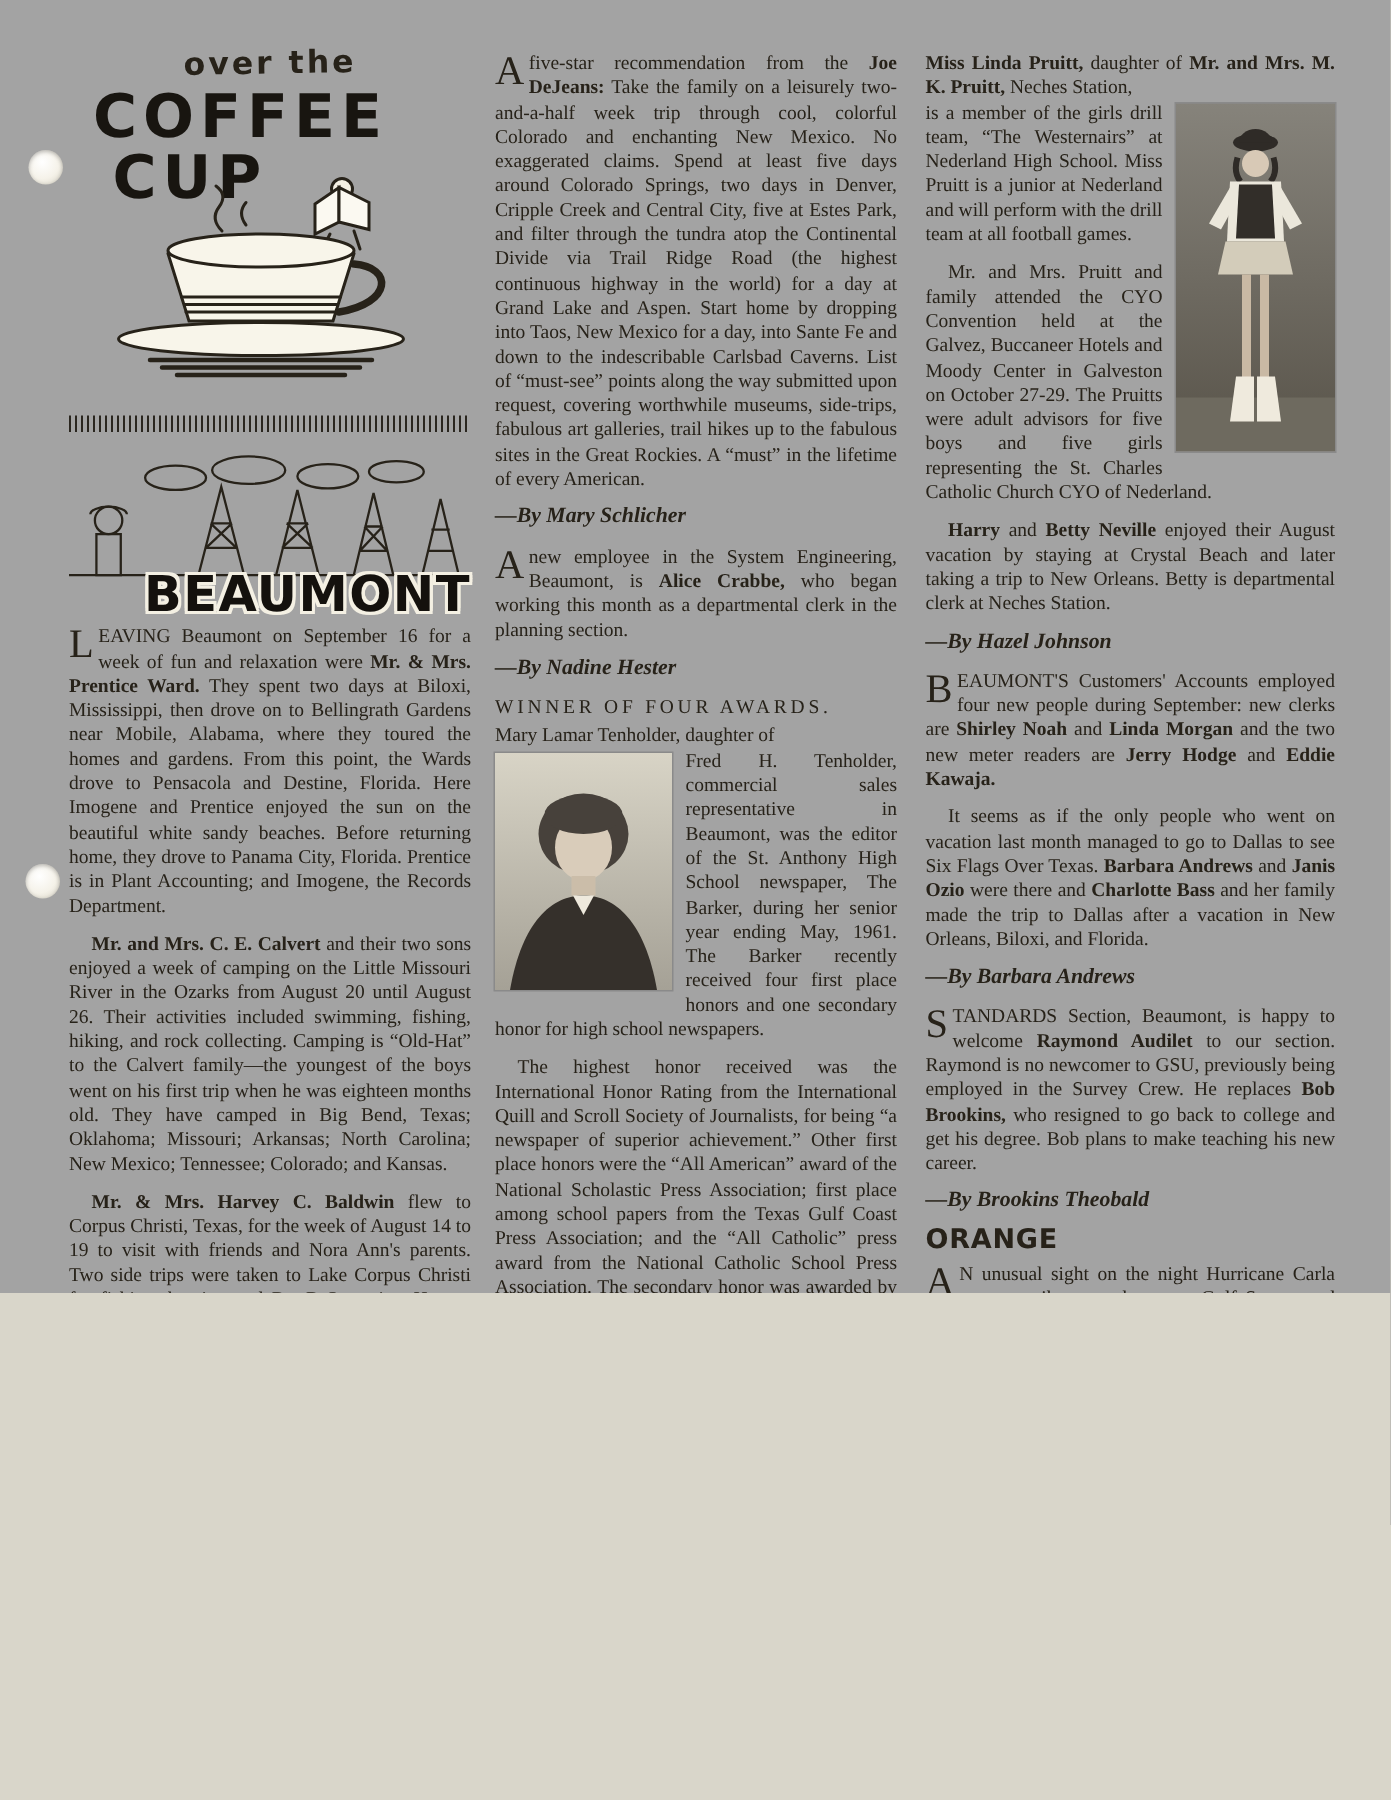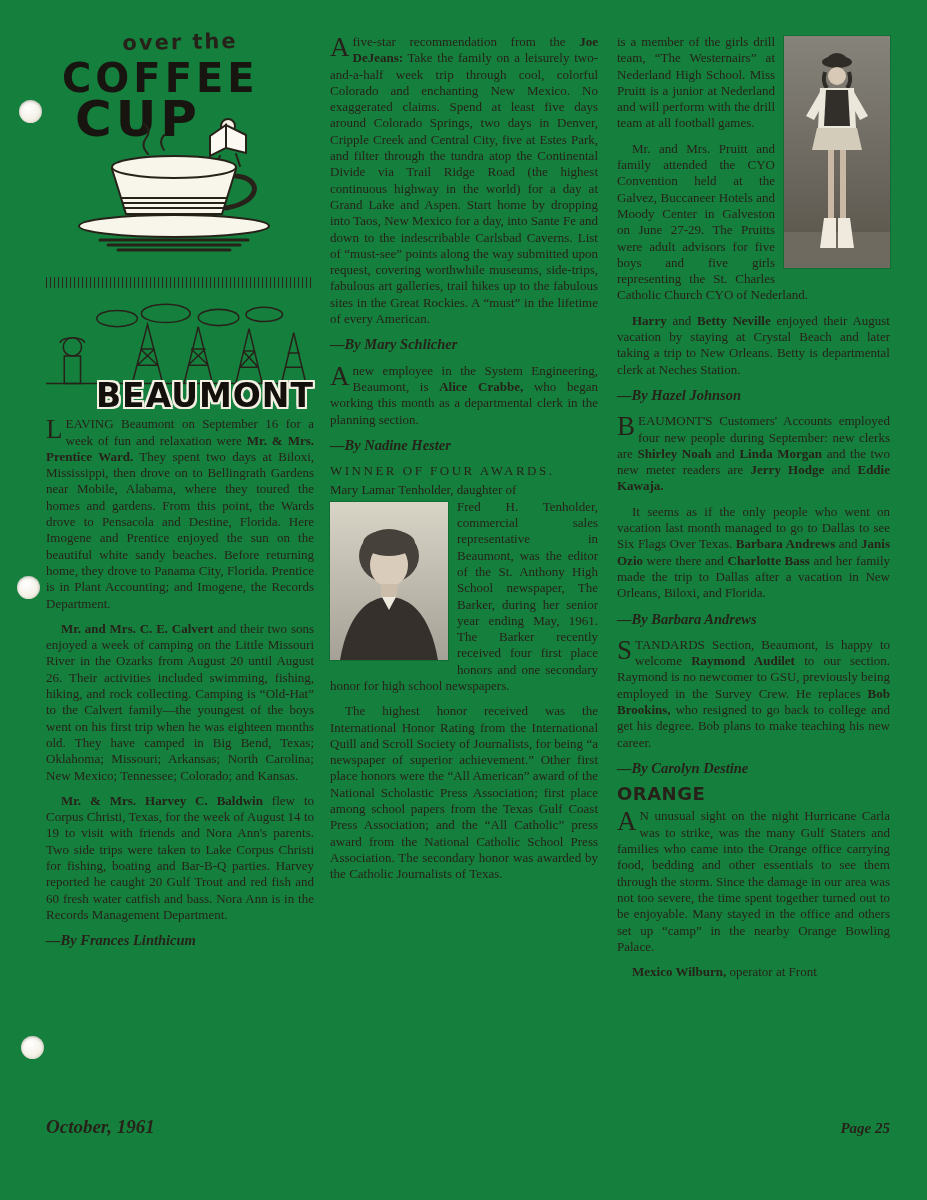--- a/index.html
+++ b/index.html
@@ -1,17 +1,17 @@
 <!DOCTYPE html>
 <html><head>
 <meta charset="utf-8">
 <style>
   html,body{margin:0;padding:0;}
   body{width:927px;height:1200px;background:#d9d6ca;}
-  .page{position:relative;width:927px;height:1200px;background:#15803d;color:#272219;
+  .page{position:relative;width:927px;height:862px;background:#a3a3a3;color:#272219;
         font-family:"Liberation Serif",serif;overflow:hidden;}
 
   
   .hole{position:absolute;width:23px;height:23px;border-radius:50%;
         background:radial-gradient(circle at 40% 35%,#ffffff 0%,#f5f2e9 55%,#d6d2c4 100%);
         box-shadow:inset 0 1px 3px rgba(0,0,0,.28);}
   .hole1{left:19px;top:100px;} .hole2{left:17px;top:576px;} .hole3{left:21px;top:1036px;}
 
   
   .col{position:absolute;font-size:13px;line-height:16.3px;text-align:justify;}
@@ -24,21 +24,21 @@
   .dc{float:left;font-size:27px;line-height:22px;padding:2px 3px 0 0;}
   .byline{font-style:italic;font-weight:bold;font-size:14.5px;
           padding-right:22px;margin:0 0 10px 0;}
 
   
   .over-the{font-family:"DejaVu Sans",sans-serif;font-weight:bold;font-size:21px;
             letter-spacing:2px;text-align:center;padding-top:8px;transform:rotate(-1deg);}
   .word-coffee,.word-cup{font-family:"DejaVu Sans",sans-serif;font-weight:800;
             letter-spacing:4px;margin-left:16px;color:#181510;}
   .word-coffee{font-size:40px;line-height:44px;margin-top:6px;}
-  .word-cup{font-size:50px;line-height:38px;margin-left:29px;}
+  .word-cup{font-size:40px;line-height:38px;margin-left:29px;}
   .cup-art{display:block;width:250px;height:155px;margin:-26px 0 0 6px;}
   .strip{height:11px;margin-top:10px;
          background:repeating-linear-gradient(90deg,#2a261f 0px,#2a261f 1.5px,transparent 1.5px,transparent 4px);}
   .beaumont-wrap{position:relative;height:98px;margin-top:14px;}
   .beaumont-wrap svg{position:absolute;left:0;top:0;width:100%;height:100%;}
   .beaumont-word{position:absolute;right:0;bottom:-4px;font-family:"DejaVu Sans",sans-serif;
       font-weight:700;font-size:33px;letter-spacing:1px;color:#14110d;
       text-shadow:2px 0 0 #f4f0e3,-2px 0 0 #f4f0e3,0 2px 0 #f4f0e3,0 -2px 0 #f4f0e3,
                   2px 2px 0 #f4f0e3,-2px -2px 0 #f4f0e3,2px -2px 0 #f4f0e3,-2px 2px 0 #f4f0e3;}
   .left-text{margin-top:16px;}
@@ -154,20 +154,21 @@
           <path d="M52,95 L59,108 L66,95 Z" fill="#eee9dd"></path>
         </svg>
       </figure>
       <p class="cont">Fred H. Tenholder, commercial sales representative in Beaumont, was the editor of the St. Anthony High School newspaper, The Barker, during her senior year ending May, 1961. The Barker recently received four first place honors and one secondary honor for high school newspapers.</p>
     </div>
 
     <p class="ind" style="margin-top:9px;">The highest honor received was the International Honor Rating from the International Quill and Scroll Society of Journalists, for being “a newspaper of superior achievement.” Other first place honors were the “All American” award of the National Scholastic Press Association; first place among school papers from the Texas Gulf Coast Press Association; and the “All Catholic” press award from the National Catholic School Press Association. The secondary honor was awarded by the Catholic Journalists of Texas.</p>
   </div>
 
   <div class="col col-right">
+    <p class="cont"><b>Miss Linda Pruitt,</b> daughter of <b>Mr. and Mrs. M. K. Pruitt,</b> Neches Station,</p>
     <div>
       <figure class="photo photo-right" aria-label="Miss Linda Pruitt in drill team uniform">
         <svg viewBox="0 0 106 232" preserveAspectRatio="none">
           <defs>
             <linearGradient id="pg2" x1="0" y1="0" x2="0" y2="1">
               <stop offset="0" stop-color="#86837b"></stop>
                 <stop offset="1" stop-color="#585349"></stop>
             </linearGradient>
           </defs>
           <rect width="106" height="232" fill="url(#pg2)"></rect>
@@ -181,32 +182,32 @@
           <path d="M36,56 L22,80 L30,84 L40,66 Z" fill="#ebe7db"></path>
           <path d="M70,56 L84,80 L76,84 L66,66 Z" fill="#ebe7db"></path>
           <path d="M33,92 L73,92 L78,114 L28,114 Z" fill="#d3ccba"></path>
           <rect x="44" y="114" width="6" height="70" fill="#c9b9a4"></rect>
           <rect x="56" y="114" width="6" height="70" fill="#c9b9a4"></rect>
           <path d="M40,182 L52,182 L52,212 L36,212 Z" fill="#efeadd"></path>
           <path d="M54,182 L66,182 L70,212 L54,212 Z" fill="#efeadd"></path>
         </svg>
       </figure>
       <p class="cont">is a member of the girls drill team, “The Westernairs” at Nederland High School. Miss Pruitt is a junior at Nederland and will perform with the drill team at all football games.</p>
-      <p class="ind" style="margin-top:9px;">Mr. and Mrs. Pruitt and family attended the CYO Convention held at the Galvez, Buccaneer Hotels and Moody Center in Galveston on June 27-29. The Pruitts were adult advisors for five boys and five girls representing the St. Charles Catholic Church CYO of Nederland.</p>
+      <p class="ind" style="margin-top:9px;">Mr. and Mrs. Pruitt and family attended the CYO Convention held at the Galvez, Buccaneer Hotels and Moody Center in Galveston on October 27-29. The Pruitts were adult advisors for five boys and five girls representing the St. Charles Catholic Church CYO of Nederland.</p>
     </div>
 
     <p class="ind"><b>Harry</b> and <b>Betty Neville</b> enjoyed their August vacation by staying at Crystal Beach and later taking a trip to New Orleans. Betty is departmental clerk at Neches Station.</p>
     <div class="byline">—By Hazel Johnson</div>
 
     <p><span class="dc">B</span><span>EAUMONT'S Customers' Accounts employed four new people during September: new clerks are <b>Shirley Noah</b> and <b>Linda Morgan</b> and the two new meter readers are <b>Jerry Hodge</b> and <b>Eddie Kawaja.</b></span></p>
     <p class="ind">It seems as if the only people who went on vacation last month managed to go to Dallas to see Six Flags Over Texas. <b>Barbara Andrews</b> and <b>Janis Ozio</b> were there and <b>Charlotte Bass</b> and her family made the trip to Dallas after a vacation in New Orleans, Biloxi, and Florida.</p>
     <div class="byline">—By Barbara Andrews</div>
 
     <p><span class="dc">S</span><span>TANDARDS Section, Beaumont, is happy to welcome <b>Raymond Audilet</b> to our section. Raymond is no newcomer to GSU, previously being employed in the Survey Crew. He replaces <b>Bob Brookins,</b> who resigned to go back to college and get his degree. Bob plans to make teaching his new career.</span></p>
-    <div class="byline">—By Carolyn Destine</div>
+    <div class="byline">—By Brookins Theobald</div>
 
     <div class="section-heading">ORANGE</div>
     <p><span class="dc">A</span><span>N unusual sight on the night Hurricane Carla was to strike, was the many Gulf Staters and families who came into the Orange office carrying food, bedding and other essentials to see them through the storm. Since the damage in our area was not too severe, the time spent together turned out to be enjoyable. Many stayed in the office and others set up “camp” in the nearby Orange Bowling Palace.</span></p>
     <p class="ind"><b>Mexico Wilburn,</b> operator at Front</p>
   </div>
 
   <div class="footer-date">October, 1961</div>
   <div class="footer-page">Page 25</div>
 </div>
 

